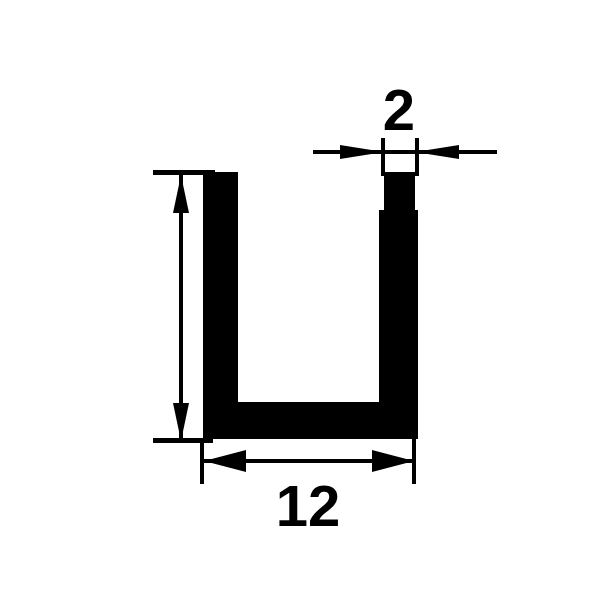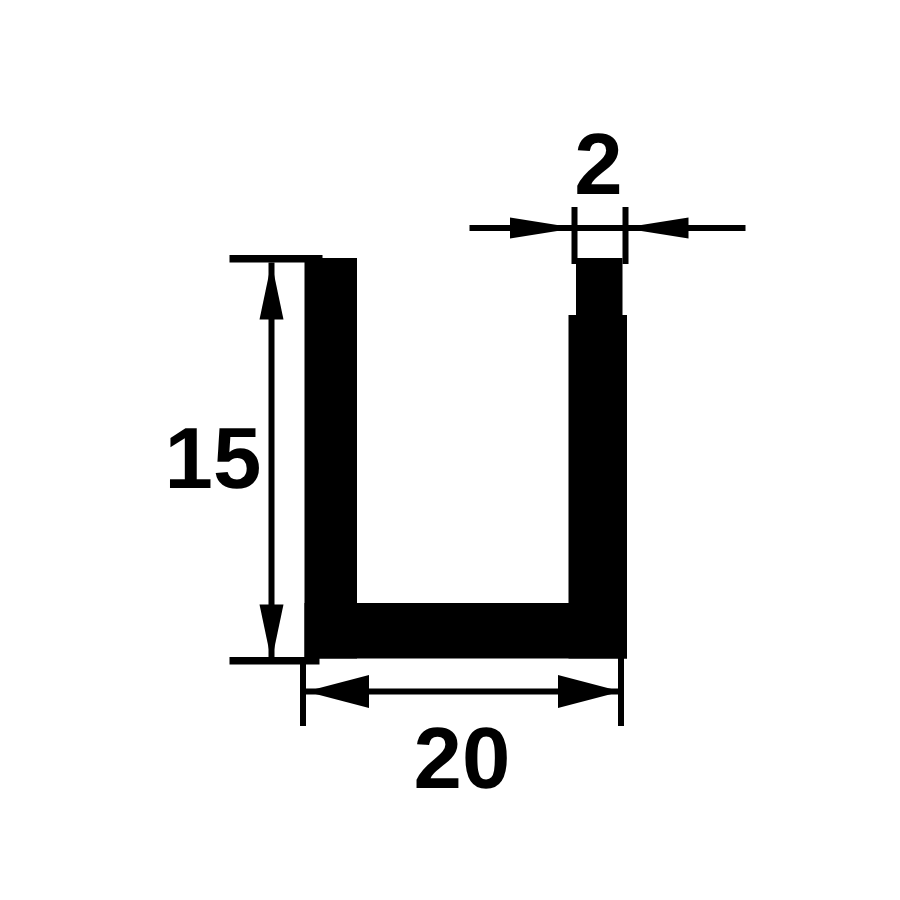--- a/index.html
+++ b/index.html
@@ -84,28 +84,27 @@
   <div class="ink" id="left-wall"></div>
   <div class="ink" id="right-wall-top"></div>
   <div class="ink" id="right-wall"></div>
   <div class="ink" id="base"></div>
 
   <div class="ink" id="ext-h-top"></div>
   <div class="ink" id="ext-h-bottom"></div>
   <div class="ink" id="dim-h-line"></div>
   <div class="tri" id="arr-h-up"></div>
   <div class="tri" id="arr-h-down"></div>
-  <div class="dim-label" id="label-height">15</div>
 
   <div class="ink" id="ext-w-left"></div>
   <div class="ink" id="ext-w-right"></div>
   <div class="ink" id="dim-w-line"></div>
   <div class="tri" id="arr-w-left"></div>
   <div class="tri" id="arr-w-right"></div>
-  <div class="dim-label" id="label-width">20</div>
+  <div class="dim-label" id="label-width">12</div>
 
   <div class="ink" id="ext-t-left"></div>
   <div class="ink" id="ext-t-right"></div>
   <div class="ink" id="dim-t-line"></div>
   <div class="tri" id="arr-t-left"></div>
   <div class="tri" id="arr-t-right"></div>
   <div class="dim-label" id="label-thickness">2</div>
 
 </div>
 

